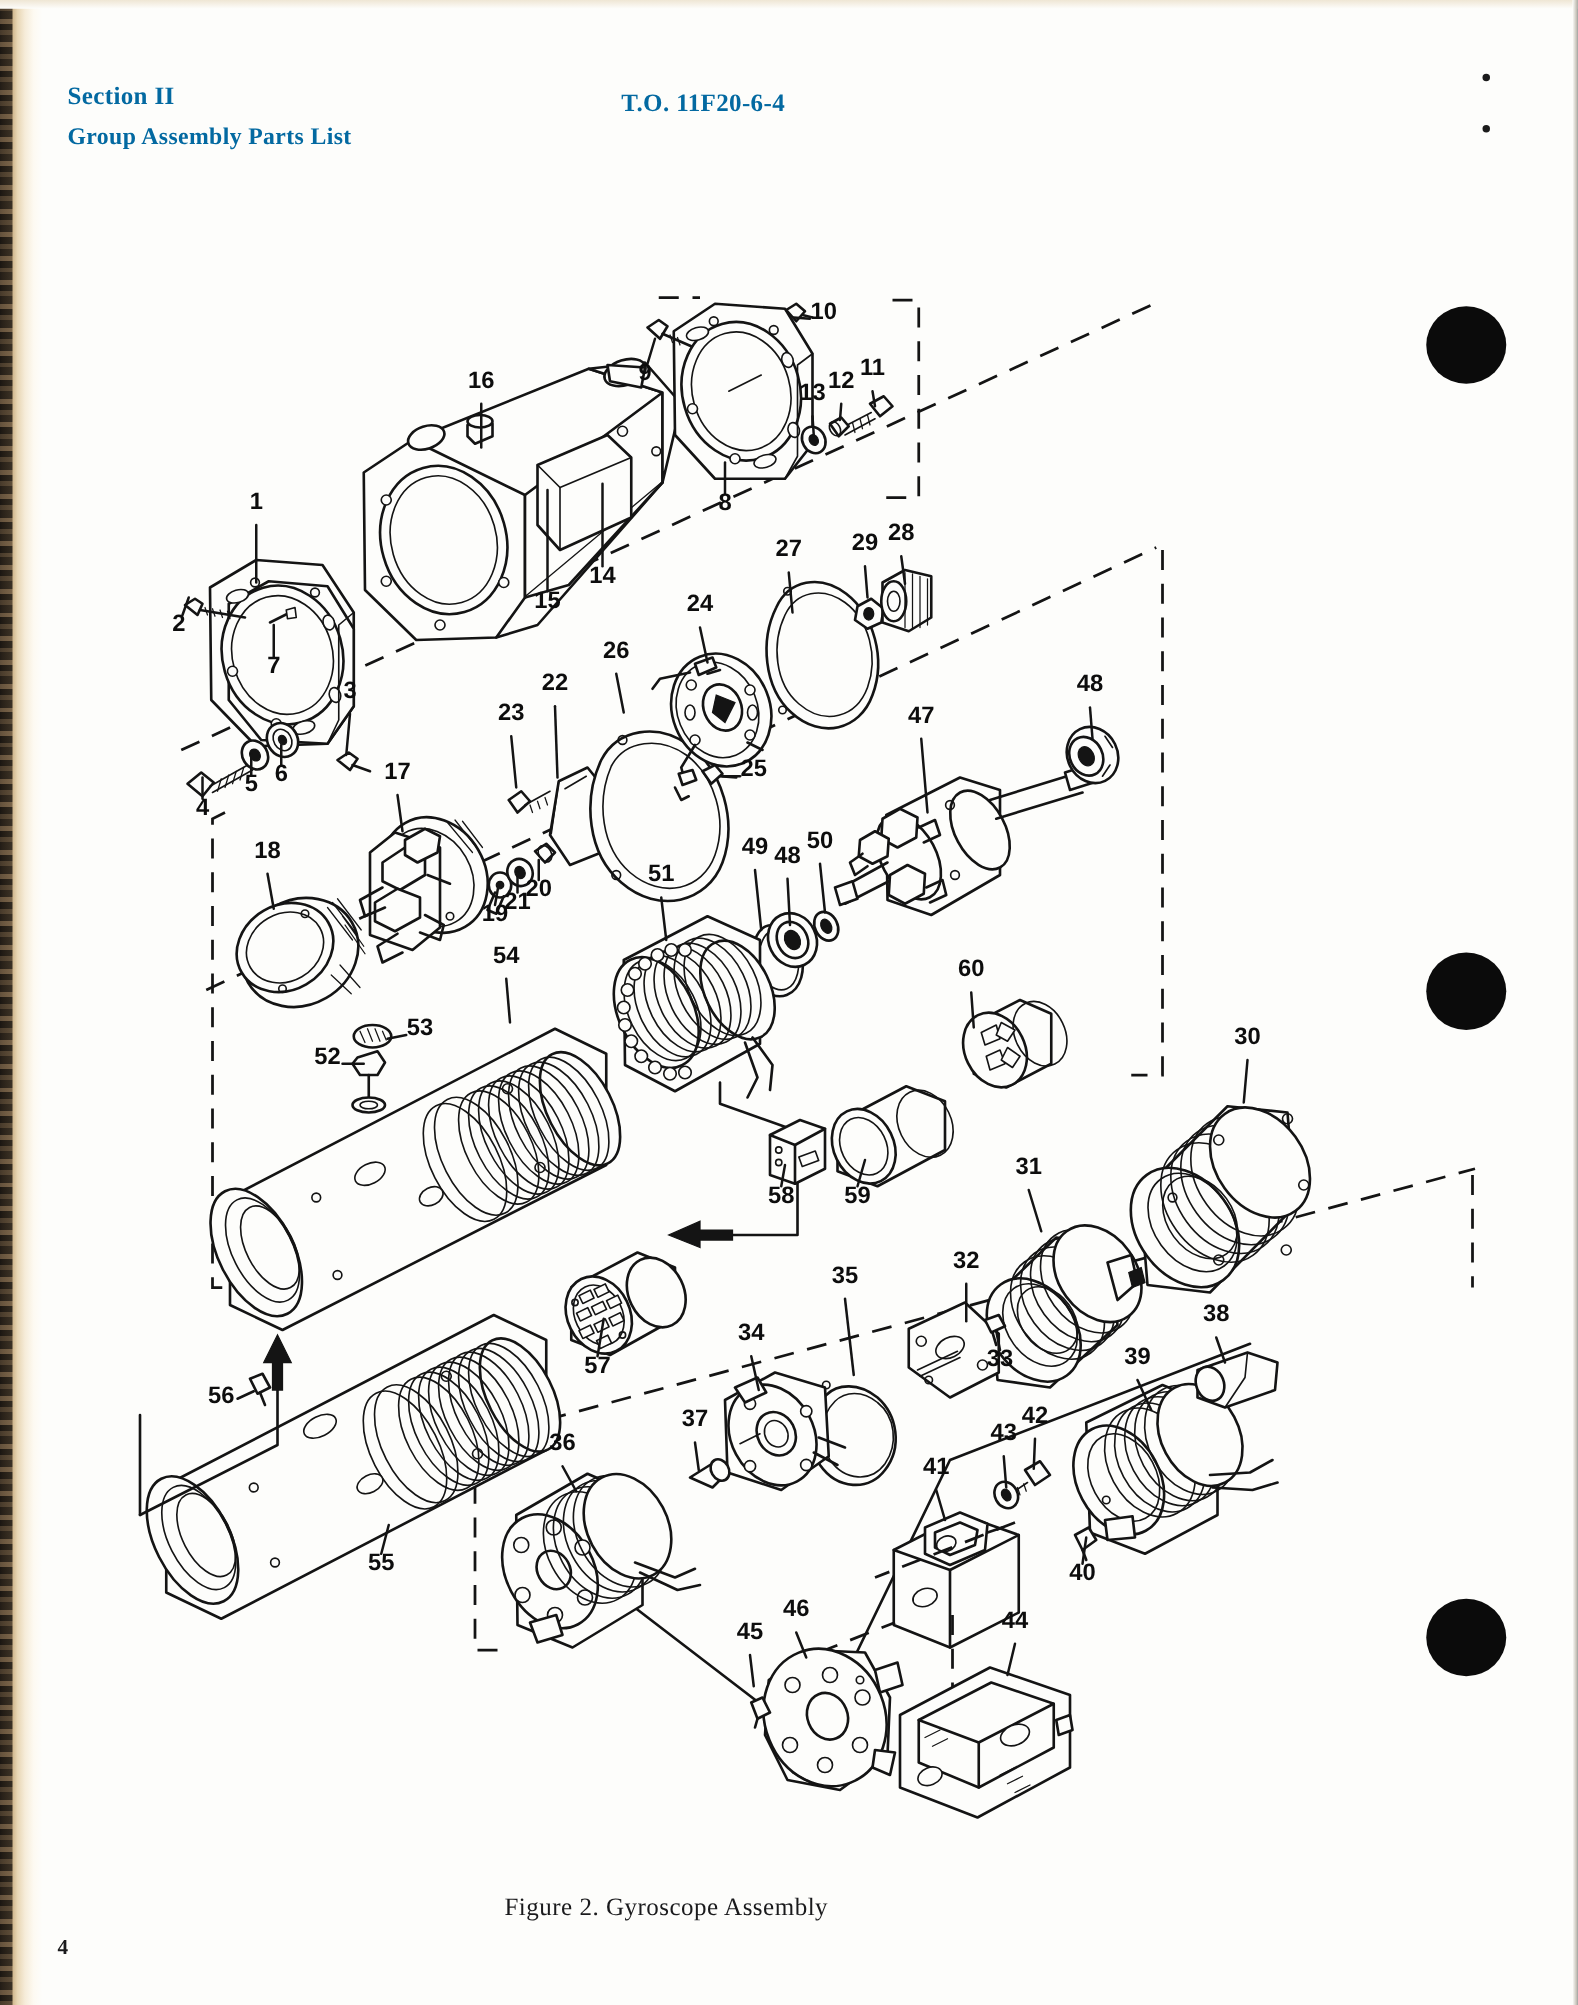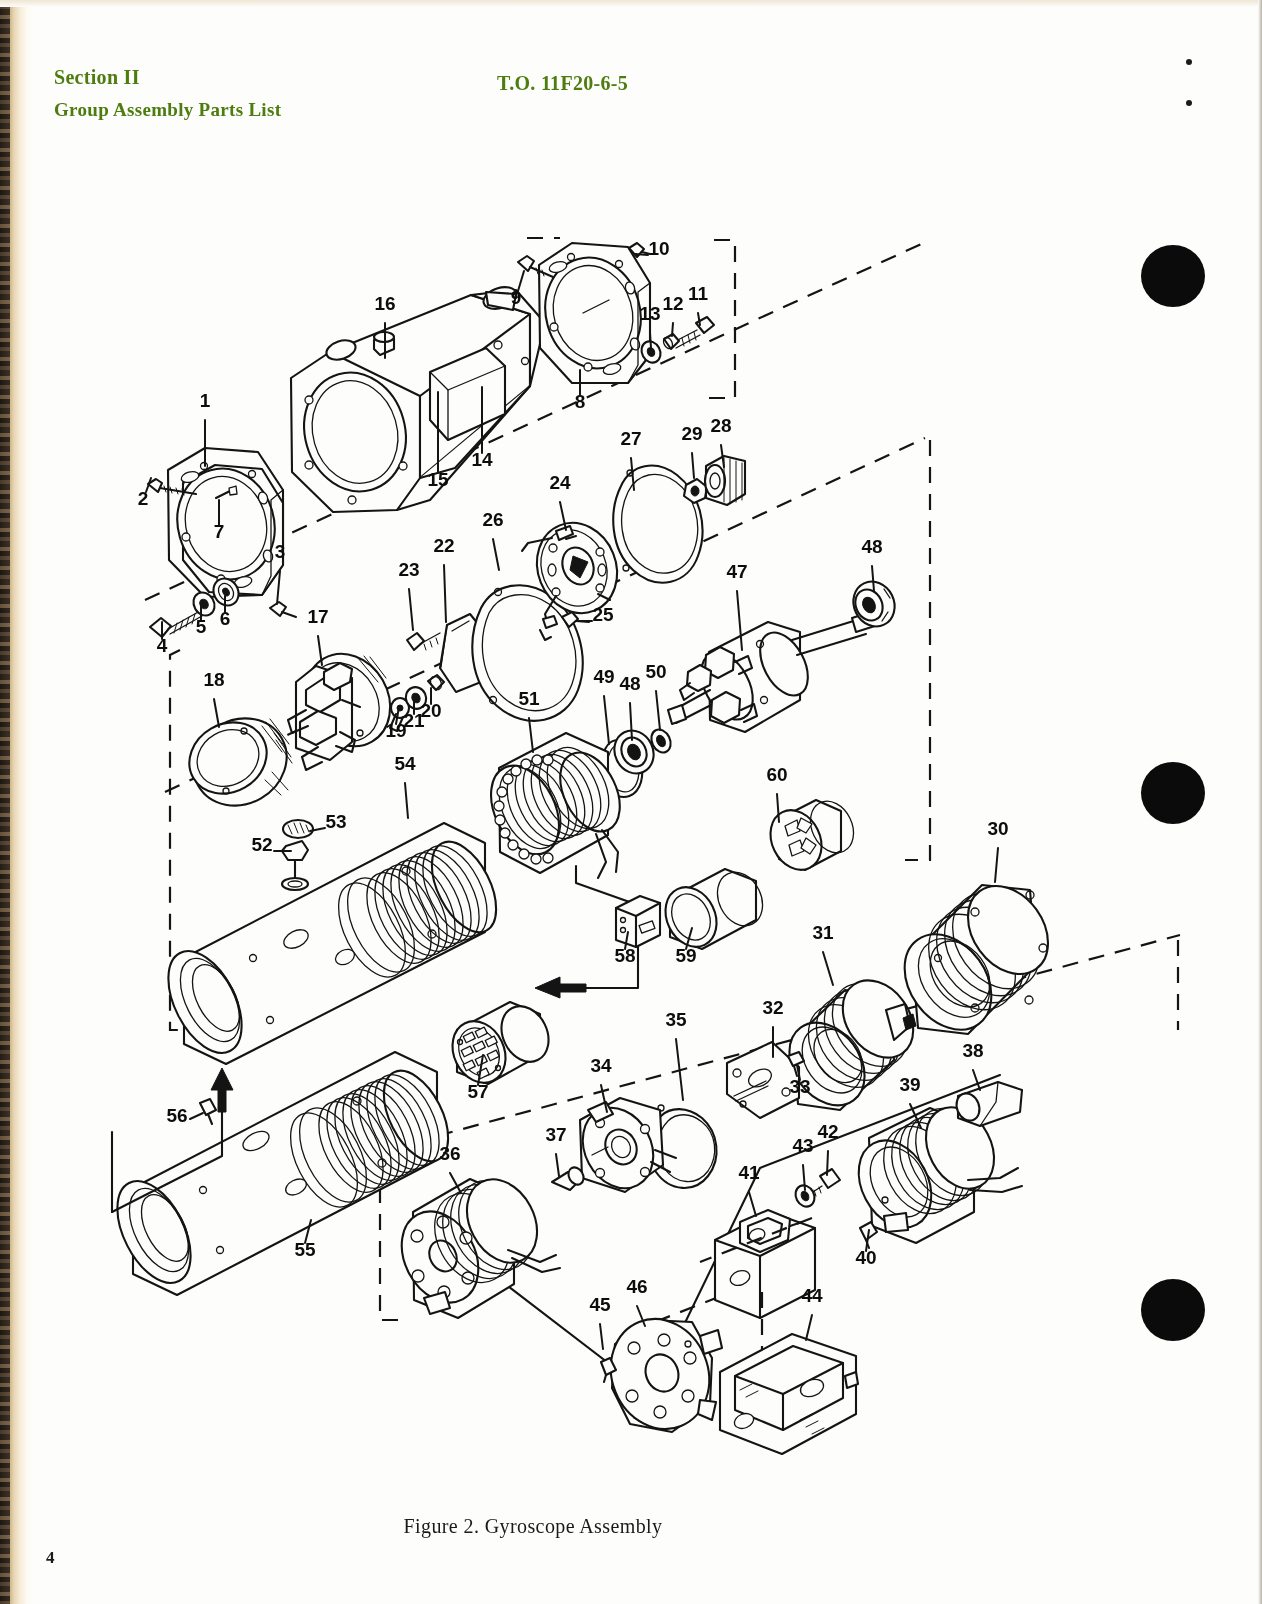--- a/index.html
+++ b/index.html
@@ -33,21 +33,21 @@
     background:linear-gradient(to bottom,#efe6d4 0,#fdfdfb 100%);
     pointer-events:none;
   }
   .right-edge{
     position:absolute;right:0;top:0;width:4px;height:1604px;
     background:linear-gradient(to left,#b8b2a6 0,#fdfdfb 100%);
     pointer-events:none;
   }
 
   
-  .hdr{position:absolute;font-weight:bold;color:#4d7c0f;letter-spacing:.3px;}
+  .hdr{position:absolute;font-weight:bold;color:#0369a1;letter-spacing:.3px;}
   #hdr-section{left:54px;top:66px;font-size:20px;}
   #hdr-sub{left:54px;top:99px;font-size:19px;}
   #hdr-to{left:497px;top:72px;font-size:20px;}
 
   
   .punch{
     position:absolute;background:#0b0b0b;border-radius:50%;
   }
   
   .speck{position:absolute;background:#1b1b1b;border-radius:50%;}
@@ -72,21 +72,21 @@
 
 <div id="page">
 
   <div class="scan-edge"></div>
   <div class="scan-edge-speckle"></div>
   <div class="scan-edge-top"></div>
   <div class="right-edge"></div>
 
   <div class="hdr" id="hdr-section">Section II</div>
   <div class="hdr" id="hdr-sub">Group Assembly Parts List</div>
-  <div class="hdr" id="hdr-to">T.O. 11F20-6-5</div>
+  <div class="hdr" id="hdr-to">T.O. 11F20-6-4</div>
 
   <div id="figure">
   <svg width="1262" height="1604" viewBox="0 0 1262 1604" xmlns="http://www.w3.org/2000/svg">
     <defs>
       <style>
         .ln{fill:none;stroke:#141414;stroke-width:2.1;stroke-linecap:round;stroke-linejoin:round;}
         .lnT{fill:none;stroke:#141414;stroke-width:1.3;stroke-linecap:round;stroke-linejoin:round;}
         .lnH{fill:none;stroke:#141414;stroke-width:1.0;stroke-linecap:round;}
         .fw{fill:#fdfdfb;stroke:#141414;stroke-width:2.1;stroke-linejoin:round;}
         .fwT{fill:#fdfdfb;stroke:#141414;stroke-width:1.3;stroke-linejoin:round;}

